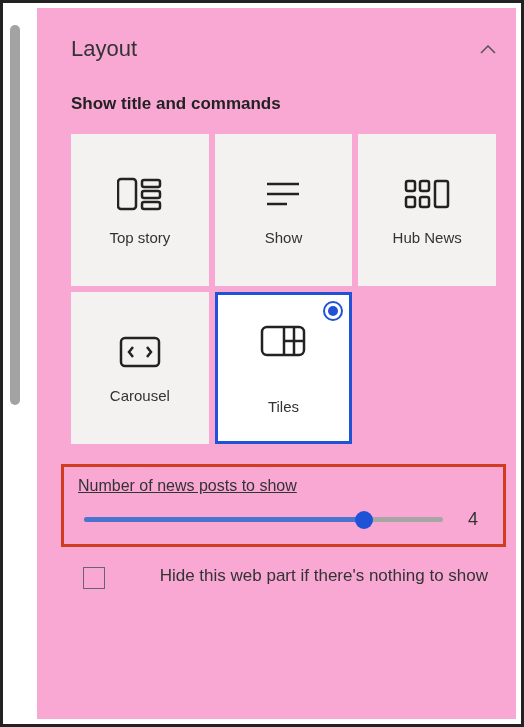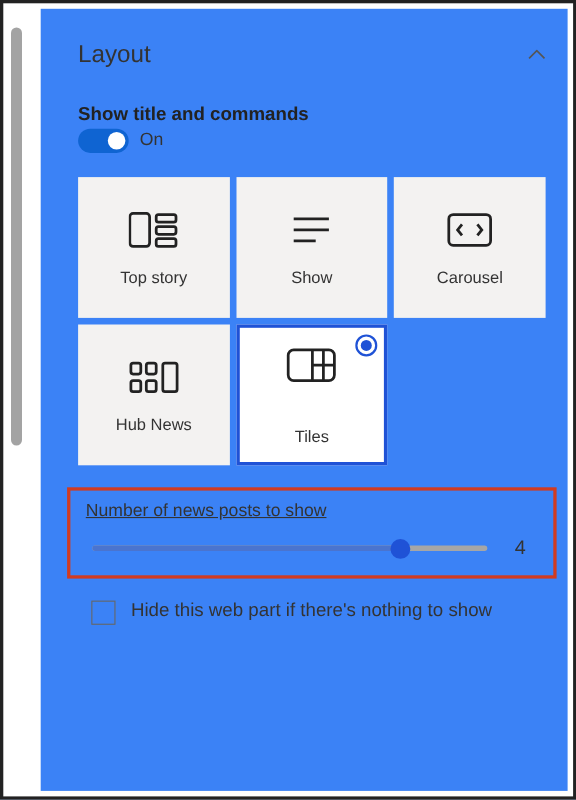--- a/index.html
+++ b/index.html
@@ -1,68 +1,62 @@
 <!DOCTYPE html>
 <html><head>
   <meta charset="utf-8">
   <style>
     * { box-sizing: border-box; margin: 0; padding: 0; font-family: 'Segoe UI', Tahoma, sans-serif; }
     body { width: 524px; height: 727px; background: #fff; border: 3px solid #222; position: relative; overflow: hidden; }
     .scrollbar { position: absolute; left: 7px; top: 22px; width: 10px; height: 380px; background: #a3a3a3; border-radius: 5px; }
-    .panel { position: absolute; left: 34px; top: 5px; right: 5px; bottom: 5px; background: #3b82f6; padding: 28px 20px 20px 34px; }
+    .panel { position: absolute; left: 34px; top: 5px; right: 5px; bottom: 5px; background: #f9a8d4; padding: 28px 20px 20px 34px; }
     .section-header { display: flex; justify-content: space-between; align-items: center; margin-bottom: 32px; }
     .section-title { font-size: 22px; font-weight: 400; color: #333; }
     .chevron { color: #555; font-size: 18px; cursor: pointer; }
-    .toggle-label { font-size: 17px; font-weight: 600; color: #222; margin-bottom: 3px; }
+    .toggle-label { font-size: 17px; font-weight: 600; color: #222; margin-bottom: 20px; }
     .toggle-row { display: flex; align-items: center; gap: 10px; margin-bottom: 22px; }
     .toggle { width: 46px; height: 22px; background: #0f64d2; border-radius: 11px; position: relative; cursor: pointer; }
     .toggle-knob { position: absolute; right: 3px; top: 3px; width: 16px; height: 16px; background: #fff; border-radius: 50%; }
     .toggle-state { font-size: 16px; color: #333; }
     .layout-grid { display: grid; grid-template-columns: repeat(3, 1fr); gap: 6px; margin-bottom: 20px; }
-    .layout-option { background: #f3f2f1; height: 128px; display: flex; flex-direction: column; align-items: center; justify-content: center; gap: 16px; cursor: pointer; position: relative; border: 3px solid transparent; }
+    .layout-option { background: #f3f2f1; height: 152px; display: flex; flex-direction: column; align-items: center; justify-content: center; gap: 16px; cursor: pointer; position: relative; border: 3px solid transparent; }
     .layout-option.selected { border: 3px solid #1f52d6; background: #fff; gap: 38px; }
     .layout-option .label { font-size: 15px; color: #333; text-align: center; }
     .layout-icon { height: 38px; display: flex; align-items: center; justify-content: center; }
     .radio-indicator { position: absolute; top: 6px; right: 6px; width: 20px; height: 20px; border: 2px solid #1f52d6; border-radius: 50%; display: flex; align-items: center; justify-content: center; }
     .radio-indicator::after { content: ''; width: 10px; height: 10px; background: #1f52d6; border-radius: 50%; }
     .highlight-box { border: 3px solid #d13b20; padding: 10px 14px 14px 14px; margin-bottom: 18px; margin-left: -10px; margin-right: -10px; }
     .slider-label { font-size: 16px; color: #333; margin-bottom: 14px; text-decoration: underline; }
     .slider-row { display: flex; align-items: center; gap: 20px; padding: 0 6px; }
     .slider { position: relative; flex: 1; height: 20px; display: flex; align-items: center; cursor: pointer; }
     .slider-track { width: 100%; height: 5px; background: #a6a6a6; border-radius: 3px; position: relative; }
     .slider-fill { position: absolute; left: 0; top: 0; height: 100%; background: #4a74cf; border-radius: 3px; width: 78%; }
     .slider-thumb { position: absolute; left: 78%; transform: translateX(-50%); width: 18px; height: 18px; background: #1f52d6; border-radius: 50%; }
     .slider-value { font-size: 18px; color: #333; width: 20px; text-align: center; }
-    .checkbox-row { display: flex; align-items: flex-start; gap: 14px; padding-left: 12px; padding-right: 8px; }
+    .checkbox-row { display: flex; align-items: flex-start; gap: 14px; padding-left: 12px; padding-right: 8px; justify-content: space-between; }
     .checkbox { width: 22px; height: 22px; border: 1px solid #666; flex-shrink: 0; cursor: pointer; margin-top: 2px; }
     .checkbox-label { font-size: 17px; color: #333; line-height: 1.35; }
   </style>
 </head>
 <body>
 
 <div class="scrollbar"></div>
 
 <div class="panel">
 
   <div class="section-header">
     <div class="section-title">Layout</div>
     <div class="chevron">
       <svg width="16" height="10" viewBox="0 0 16 10">
           <path d="M1 8 L8 1 L15 8" stroke="#555" stroke-width="1.5" fill="none"></path>
         </svg>
     </div>
   </div>
 
   <div class="toggle-label">Show title and commands</div>
-  <div class="toggle-row">
-    <div class="toggle">
-      <div class="toggle-knob"></div>
-    </div>
-    <div class="toggle-state">On</div>
-  </div>
 
   <div class="layout-grid">
 
     <div class="layout-option">
       <div class="layout-icon">
         <svg width="46" height="34" viewBox="0 0 46 34">
           <rect x="1" y="2" width="18" height="30" rx="3" stroke="#222" stroke-width="2.5" fill="none"></rect>
           <rect x="25" y="3" width="18" height="7" rx="2" stroke="#222" stroke-width="2.5" fill="none"></rect>
           <rect x="25" y="14" width="18" height="7" rx="2" stroke="#222" stroke-width="2.5" fill="none"></rect>
           <rect x="25" y="25" width="18" height="7" rx="2" stroke="#222" stroke-width="2.5" fill="none"></rect>
@@ -78,40 +72,40 @@
           <line x1="2" y1="14" x2="34" y2="14" stroke="#222" stroke-width="2.5"></line>
           <line x1="2" y1="24" x2="22" y2="24" stroke="#222" stroke-width="2.5"></line>
         </svg>
       </div>
       <div class="label">Show</div>
     </div>
 
 
     <div class="layout-option">
       <div class="layout-icon">
-        <svg width="42" height="32" viewBox="0 0 42 32">
-          <rect x="2" y="2" width="38" height="28" rx="4" stroke="#222" stroke-width="2.5" fill="none"></rect>
-          <path d="M14 11 L10 16 L14 21" stroke="#222" stroke-width="2.5" fill="none"></path>
-          <path d="M28 11 L32 16 L28 21" stroke="#222" stroke-width="2.5" fill="none"></path>
-        </svg>
-      </div>
-      <div class="label">Carousel</div>
-    </div>
-
-    <div class="layout-option">
-      <div class="layout-icon">
         <svg width="46" height="30" viewBox="0 0 46 30">
           <rect x="2" y="2" width="9" height="10" rx="2" stroke="#222" stroke-width="2.5" fill="none"></rect>
           <rect x="16" y="2" width="9" height="10" rx="2" stroke="#222" stroke-width="2.5" fill="none"></rect>
           <rect x="2" y="18" width="9" height="10" rx="2" stroke="#222" stroke-width="2.5" fill="none"></rect>
           <rect x="16" y="18" width="9" height="10" rx="2" stroke="#222" stroke-width="2.5" fill="none"></rect>
           <rect x="31" y="2" width="13" height="26" rx="2" stroke="#222" stroke-width="2.5" fill="none"></rect>
         </svg>
       </div>
       <div class="label">Hub News</div>
+    </div>
+
+    <div class="layout-option">
+      <div class="layout-icon">
+        <svg width="42" height="32" viewBox="0 0 42 32">
+          <rect x="2" y="2" width="38" height="28" rx="4" stroke="#222" stroke-width="2.5" fill="none"></rect>
+          <path d="M14 11 L10 16 L14 21" stroke="#222" stroke-width="2.5" fill="none"></path>
+          <path d="M28 11 L32 16 L28 21" stroke="#222" stroke-width="2.5" fill="none"></path>
+        </svg>
+      </div>
+      <div class="label">Carousel</div>
     </div>
 
     <div class="layout-option selected">
       <div class="radio-indicator"></div>
       <div class="layout-icon">
         <svg width="46" height="32" viewBox="0 0 46 32">
           <rect x="2" y="2" width="42" height="28" rx="5" stroke="#222" stroke-width="2.5" fill="none"></rect>
           <line x1="24" y1="2" x2="24" y2="30" stroke="#222" stroke-width="2.5"></line>
           <line x1="34" y1="2" x2="34" y2="30" stroke="#222" stroke-width="2.5"></line>
           <line x1="24" y1="16" x2="44" y2="16" stroke="#222" stroke-width="2.5"></line>

